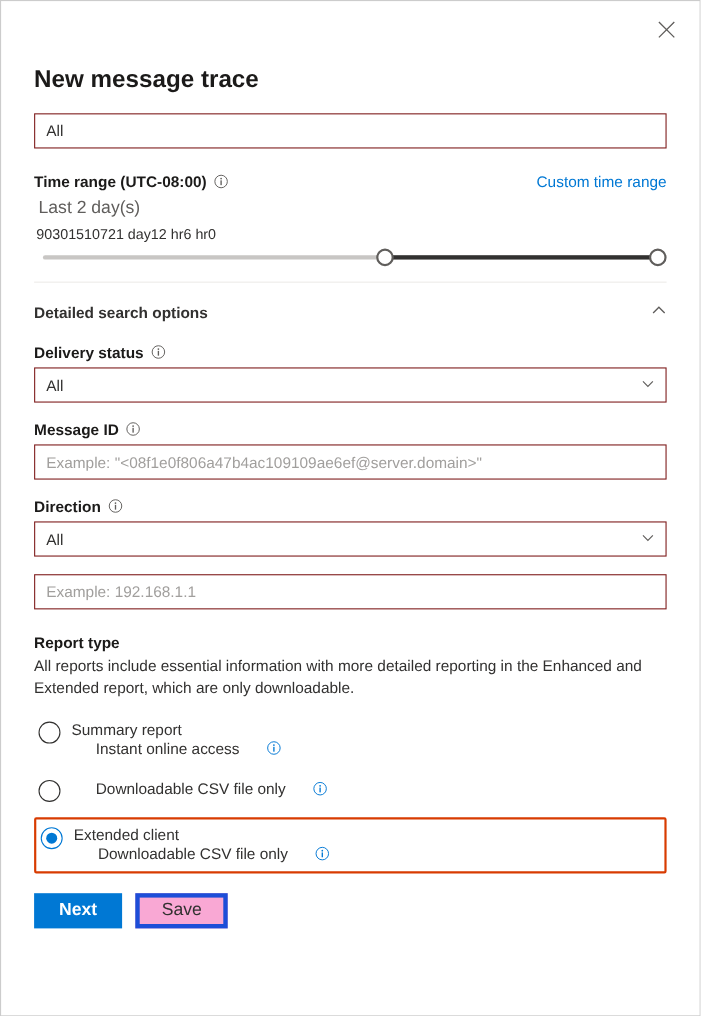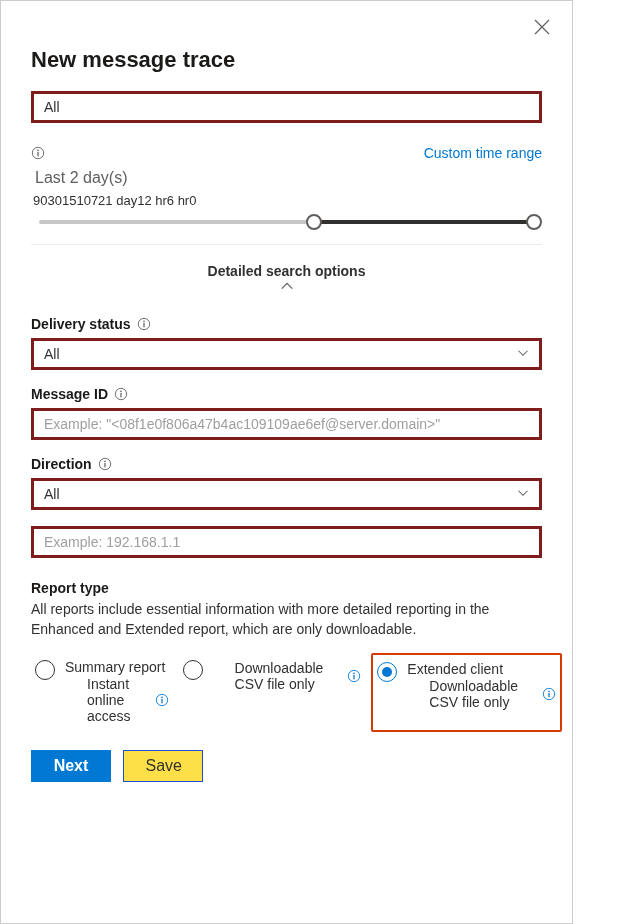--- a/index.html
+++ b/index.html
@@ -3,24 +3,24 @@
   <meta charset="utf-8">
   <style>
     * { box-sizing: border-box; margin: 0; padding: 0; }
     body {
       font-family: "Segoe UI", -apple-system, BlinkMacSystemFont, sans-serif;
       background: #fff;
       color: #323130;
       font-size: 14px;
     }
     .panel {
-      width: 573px;
+      width: 637px;
       height: 924px;
       border: 1px solid #ccc;
-      padding: 16px 30px;
+      padding: 28px 30px;
       position: relative;
     }
     .close-btn {
       position: absolute;
       top: 18px;
       right: 22px;
       cursor: pointer;
       color: #605e5c;
       font-size: 16px;
       line-height: 1;
@@ -29,21 +29,21 @@
     .title {
       font-size: 22px;
       font-weight: 700;
       margin-top: 30px;
       margin-bottom: 18px;
       color: #1b1a19;
     }
     .text-input, .select-input {
       width: 100%;
       height: 32px;
-      border: 3px solid #7f1d1d;
+      border: 1px solid #7f1d1d;
       padding: 0 10px;
       font-size: 14px;
       font-family: inherit;
       background: #fff;
       color: #323130;
       outline: none;
     }
     .text-input::placeholder { color: #a19f9d; }
     .select-input {
       display: flex;
@@ -106,29 +106,28 @@
     }
     .divider { border: none; border-top: 1px solid #edebe9; margin: 18px 0 0 0; }
 
     .section-hdr {
       display: flex;
       justify-content: space-between;
       align-items: center;
       margin-top: 18px;
       margin-bottom: 20px;
       cursor: pointer;
-      flex-direction: column;
     }
     .section-hdr .lbl { font-weight: 600; font-size: 14px; }
     .field { margin-bottom: 16px; }
     .field .label { margin-bottom: 6px; display: inline-flex; }
 
     .report-desc { font-size: 14px; color: #323130; line-height: 1.4; margin-top: 4px; margin-bottom: 14px; }
 
-    .radio-group { display: flex; flex-direction: row; gap: 6px; }
+    .radio-group { display: flex; flex-direction: column; gap: 6px; }
     .radio-row {
       display: flex;
       align-items: flex-start;
       gap: 10px;
       padding: 4px 2px 6px 2px;
       border: 2px solid transparent;
       border-radius: 2px;
     }
     .radio-row.highlighted { border-color: #d83b01; padding: 6px 4px 8px 4px; }
     .radio-circle {
@@ -155,39 +154,40 @@
     .buttons { display: flex; gap: 12px; margin-top: 18px; }
     .btn {
       height: 32px;
       padding: 0 20px;
       font-size: 16px;
       font-family: inherit;
       cursor: pointer;
       border: 1px solid transparent;
     }
     .btn-primary { background: #0078d4; color: #fff; font-weight: 600; min-width: 80px; }
-    .btn-default { background: #fde047; color: #323130; border: 1px solid #1d4ed8; min-width: 80px; text-align: right; }
+    .btn-default { background: #f9a8d4; color: #323130; border: 4px solid #1d4ed8; min-width: 80px; }
   </style>
 </head>
 <body>
 
 <div class="panel">
 
   <div class="close-btn">
     <svg viewBox="0 0 16 16">
         <path d="M1 1 L15 15 M15 1 L1 15" stroke="currentColor" stroke-width="1.2" fill="none"></path>
       </svg>
   </div>
 
   <h1 class="title">New message trace</h1>
 
   <input class="text-input" type="text" value="All" style="">
 
   <div class="row-top">
     <span class="label">
+      <span>Time range (UTC-08:00)</span>
       <span class="info-icon">
         <svg viewBox="0 0 16 16">
             <circle cx="8" cy="8" r="6.5" stroke="currentColor" stroke-width="1" fill="none"></circle>
             <circle cx="8" cy="5" r="0.9" fill="currentColor"></circle>
             <rect x="7.3" y="6.8" width="1.4" height="5" fill="currentColor"></rect>
           </svg>
       </span>
     </span>
     <span class="link">Custom time range</span>
   </div>

